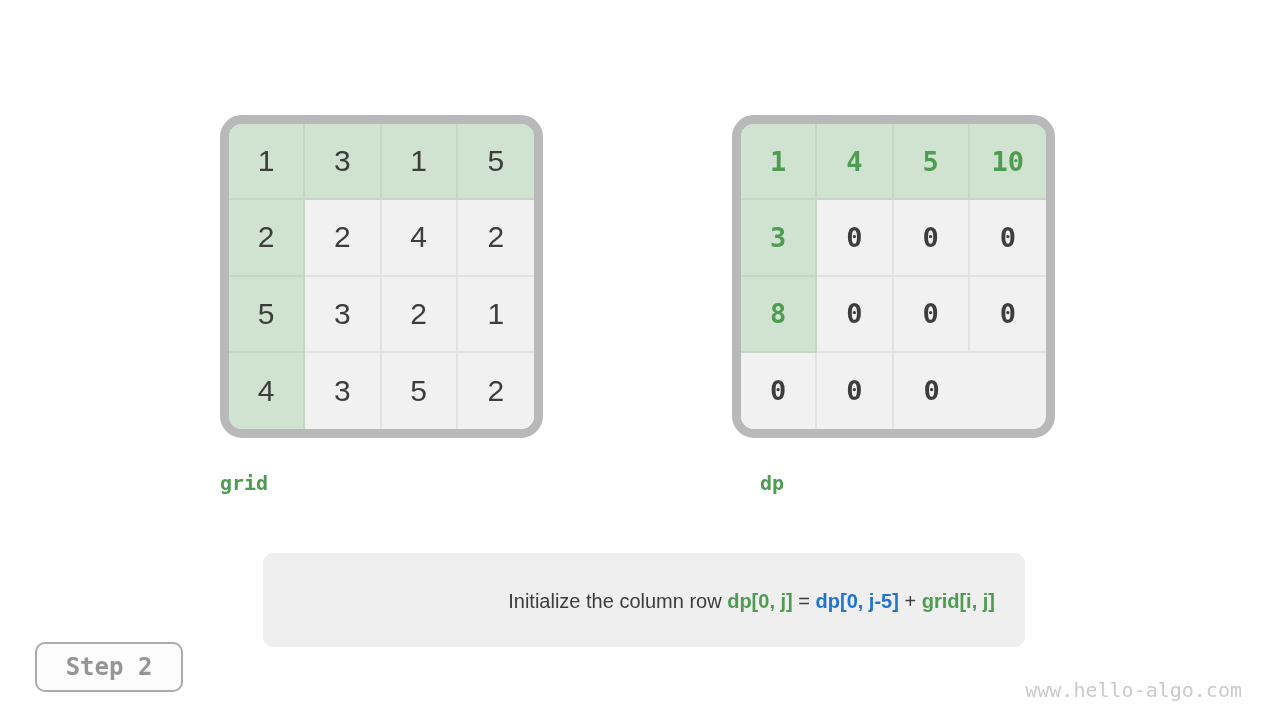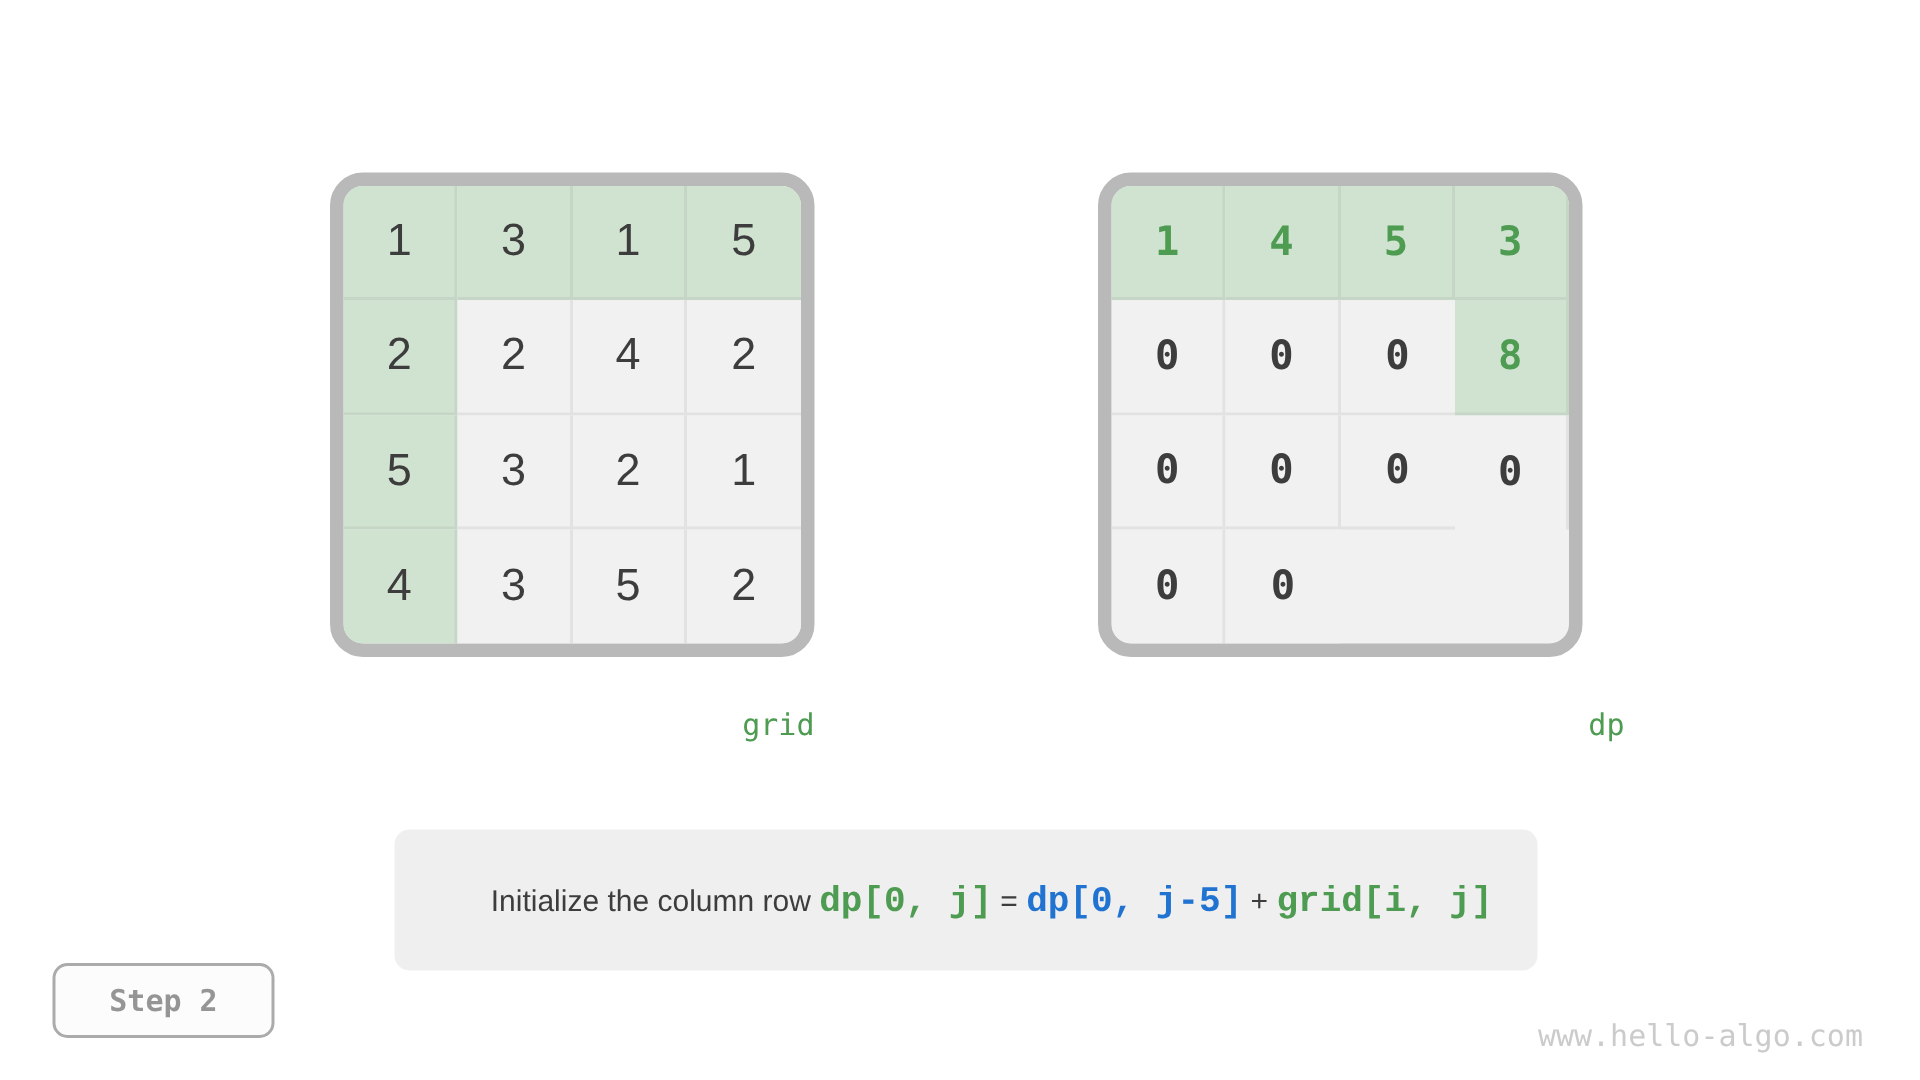--- a/index.html
+++ b/index.html
@@ -26,48 +26,48 @@
     background:var(--cell-bg);font-size:30px;color:var(--dark-text);
   }
   .cell.green{background:var(--green-bg);}
   .cell.bR{border-right:2px solid rgba(128,128,128,0.13);}
   .cell.bB{border-bottom:2px solid rgba(128,128,128,0.13);}
   .matrix.mono .cell{
     font-family:"DejaVu Sans Mono", monospace;font-weight:bold;font-size:27px;
   }
   .matrix.mono .cell.green-text{color:var(--green-text);}
   .matrix-label{
-    position:absolute;top:470px;width:323px;text-align:right;
-    font-family:"DejaVu Sans Mono", monospace;font-weight:normal;
+    position:absolute;top:470px;width:323px;text-align:left;
+    font-family:"DejaVu Sans Mono", monospace;font-weight:bold;
     font-size:20px;line-height:26px;color:var(--green-text);
   }
   .matrix-label.left{left:220px;}
   .matrix-label.right{left:760px;}
   .caption{
     position:absolute;left:263px;top:553px;width:762px;height:94px;
     box-sizing:border-box;background:var(--caption-bg);border-radius:10px;
     padding:2px 30px 0 0;display:flex;flex-direction:column;justify-content:center;
     text-align:right;
   }
   .caption-line{
     line-height:45px;font-size:20px;color:var(--dark-text);white-space:pre;
   }
   .code-green,.code-blue{
-    font-family:Liberation Mono, monospace;font-weight:bold;font-size:24px;
+    font-family:Liberation Sans, sans-serif;font-weight:bold;font-size:20px;
   }
   .code-green{color:var(--green-text);}
   .code-blue{color:var(--blue-text);}
   .step-badge{
     position:absolute;left:35px;top:642px;width:148px;height:50px;
     box-sizing:border-box;background:#fcfcfc;border:2px solid var(--step-border);
     border-radius:10px;display:flex;align-items:center;justify-content:center;
   }
   .step-badge span{
     font-family:"DejaVu Sans Mono", monospace;font-weight:bold;
-    font-size:20px;color:var(--step-text);
+    font-size:24px;color:var(--step-text);
   }
   .watermark{
     position:absolute;right:38px;top:678px;
     font-family:"DejaVu Sans Mono", monospace;font-size:20px;color:var(--watermark);
   }
 </style>
 </head>
 <body>
 
 <div class="matrix left" id="matrix-0">
@@ -85,20 +85,21 @@
     <div class="cell bB">1</div>
     <div class="cell green bR">4</div>
     <div class="cell bR">3</div>
     <div class="cell bR">5</div>
     <div class="cell">2</div>
   </div>
 <div class="matrix right mono" id="matrix-1">
     <div class="cell green bR bB green-text">1</div>
     <div class="cell green bR bB green-text">4</div>
     <div class="cell green bR bB green-text">5</div>
+    <div class="cell green bB green-text">10</div>
     <div class="cell green bR bB green-text">3</div>
     <div class="cell bR bB">0</div>
     <div class="cell bR bB">0</div>
     <div class="cell bB">0</div>
     <div class="cell green bR bB green-text">8</div>
     <div class="cell bR bB">0</div>
     <div class="cell bR bB">0</div>
     <div class="cell bB">0</div>
     <div class="cell bR">0</div>
     <div class="cell bR">0</div>

